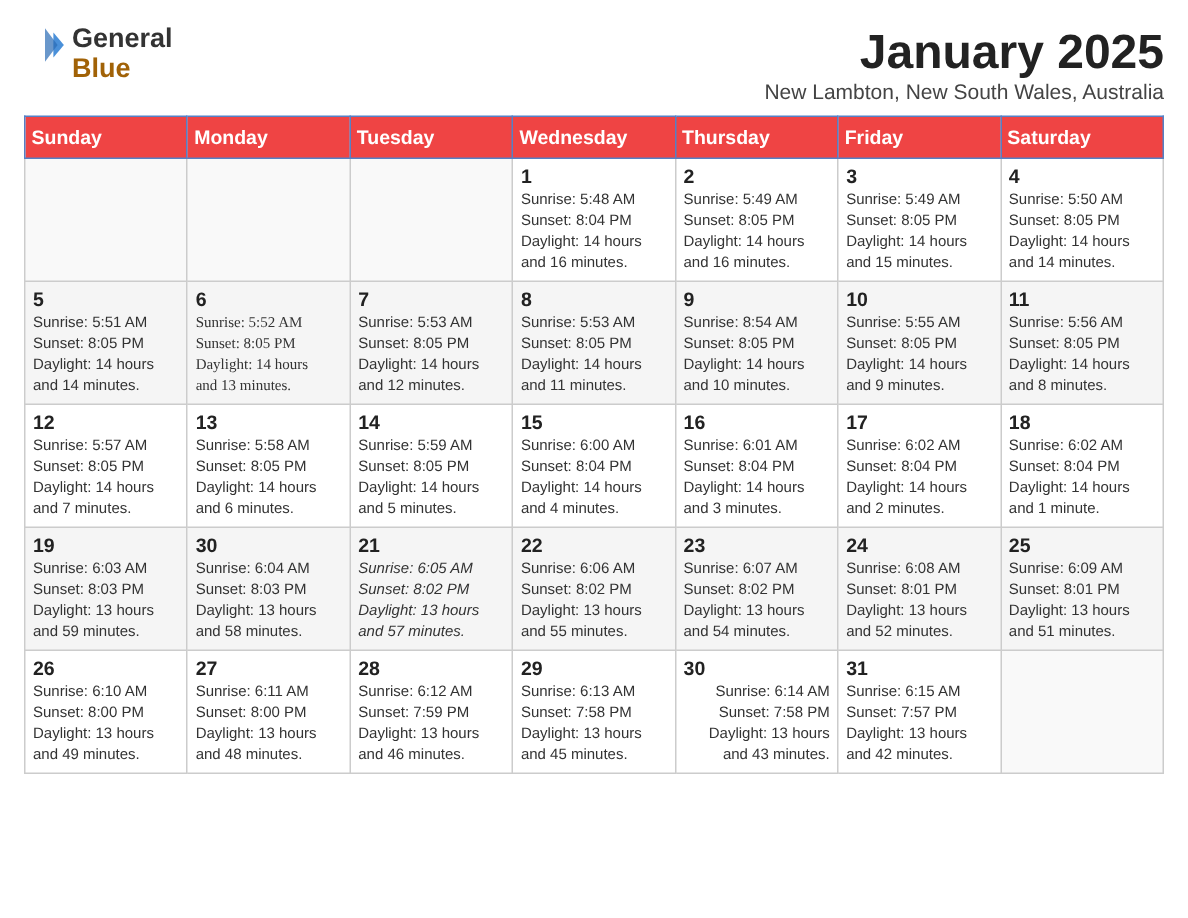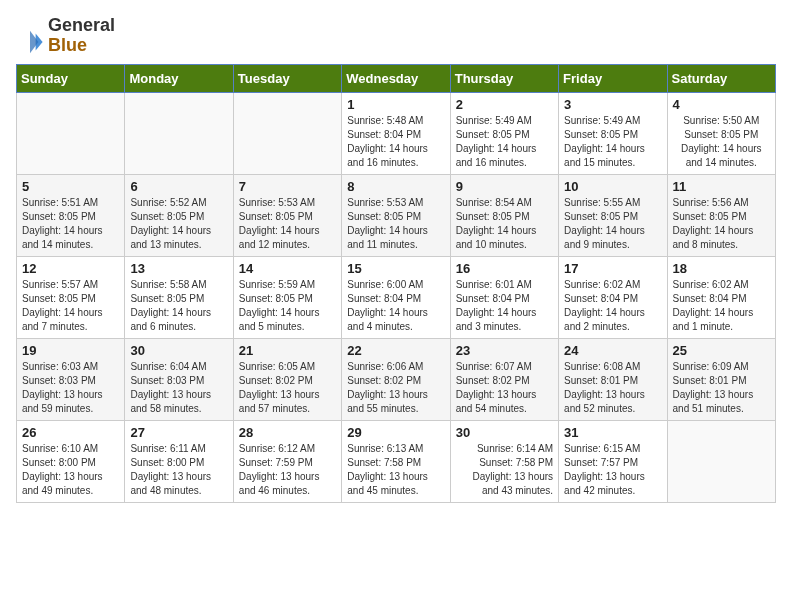--- a/index.html
+++ b/index.html
@@ -11,21 +11,21 @@
       padding: 16px;
     }
     .header {
       display: flex;
       justify-content: space-between;
       align-items: flex-start;
       margin-bottom: 8px;
     }
     .logo {
       display: flex;
-      align-items: flex-end;
+      align-items: flex-start;
       gap: 4px;
     }
     .logo-text {
       font-size: 18px;
       font-weight: bold;
       line-height: 1.1;
     }
     .logo-general { color: #333; }
     .logo-blue { color: #a16207; }
     .logo-icon {
@@ -76,37 +76,39 @@
       font-weight: bold;
       margin-bottom: 2px;
     }
     .day-info {
       font-size: 10px;
       color: #333;
       line-height: 1.4;
     }
     tr:nth-child(odd) td { background: #fff; }
     tr:nth-child(even) td { background: #f5f5f5; }
-    .calendar thead tr th { background: #4d7c0f; }
+    .calendar thead tr th { background: #ef4444; }
   </style>
 </head>
 <body>
 
 <div class="header">
   <div class="logo">
     <svg class="logo-icon" viewBox="0 0 40 40">
       <polygon points="28,8 38,20 28,32" fill="#4a90d9"></polygon>
       <polygon points="20,4 32,20 20,36" fill="#2a6bb5" opacity="0.7"></polygon>
     </svg>
     <div class="logo-text">
       <span class="logo-general">General</span><br>
       <span class="logo-blue">Blue</span>
     </div>
   </div>
   <div class="title-block">
+    <div class="month-title">January 2025</div>
+    <div class="location">New Lambton, New South Wales, Australia</div>
   </div>
 </div>
 
 <table class="calendar">
   <thead>
     <tr>
     <th>Sunday</th>
         <th>Monday</th>
         <th>Tuesday</th>
         <th>Wednesday</th>
@@ -136,37 +138,37 @@
         </td>
         <td>
           <div class="day-number">3</div>
           <div class="day-info" style="white-space: pre-line;">Sunrise: 5:49 AM
 Sunset: 8:05 PM
 Daylight: 14 hours
 and 15 minutes.</div>
         </td>
         <td>
           <div class="day-number">4</div>
-          <div class="day-info" style="white-space: pre-line; text-align: center;">Sunrise: 5:50 AM
+          <div class="day-info" style="white-space: pre-line;">Sunrise: 5:50 AM
 Sunset: 8:05 PM
 Daylight: 14 hours
 and 14 minutes.</div>
         </td>
       </tr>
       <tr>
         <td>
           <div class="day-number">5</div>
           <div class="day-info" style="white-space: pre-line;">Sunrise: 5:51 AM
 Sunset: 8:05 PM
 Daylight: 14 hours
 and 14 minutes.</div>
         </td>
         <td>
           <div class="day-number">6</div>
-          <div class="day-info" style="white-space: pre-line;">Sunrise: 5:52 AM
+          <div class="day-info" style="white-space: pre-line; font-family: Liberation Serif, serif;">Sunrise: 5:52 AM
 Sunset: 8:05 PM
 Daylight: 14 hours
 and 13 minutes.</div>
         </td>
         <td>
           <div class="day-number">7</div>
           <div class="day-info" style="white-space: pre-line;">Sunrise: 5:53 AM
 Sunset: 8:05 PM
 Daylight: 14 hours
 and 12 minutes.</div>
@@ -261,21 +263,21 @@
         </td>
         <td>
           <div class="day-number">30</div>
           <div class="day-info" style="white-space: pre-line;">Sunrise: 6:04 AM
 Sunset: 8:03 PM
 Daylight: 13 hours
 and 58 minutes.</div>
         </td>
         <td>
           <div class="day-number">21</div>
-          <div class="day-info" style="white-space: pre-line;">Sunrise: 6:05 AM
+          <div class="day-info" style="white-space: pre-line; font-style: italic;">Sunrise: 6:05 AM
 Sunset: 8:02 PM
 Daylight: 13 hours
 and 57 minutes.</div>
         </td>
         <td>
           <div class="day-number">22</div>
           <div class="day-info" style="white-space: pre-line;">Sunrise: 6:06 AM
 Sunset: 8:02 PM
 Daylight: 13 hours
 and 55 minutes.</div>

